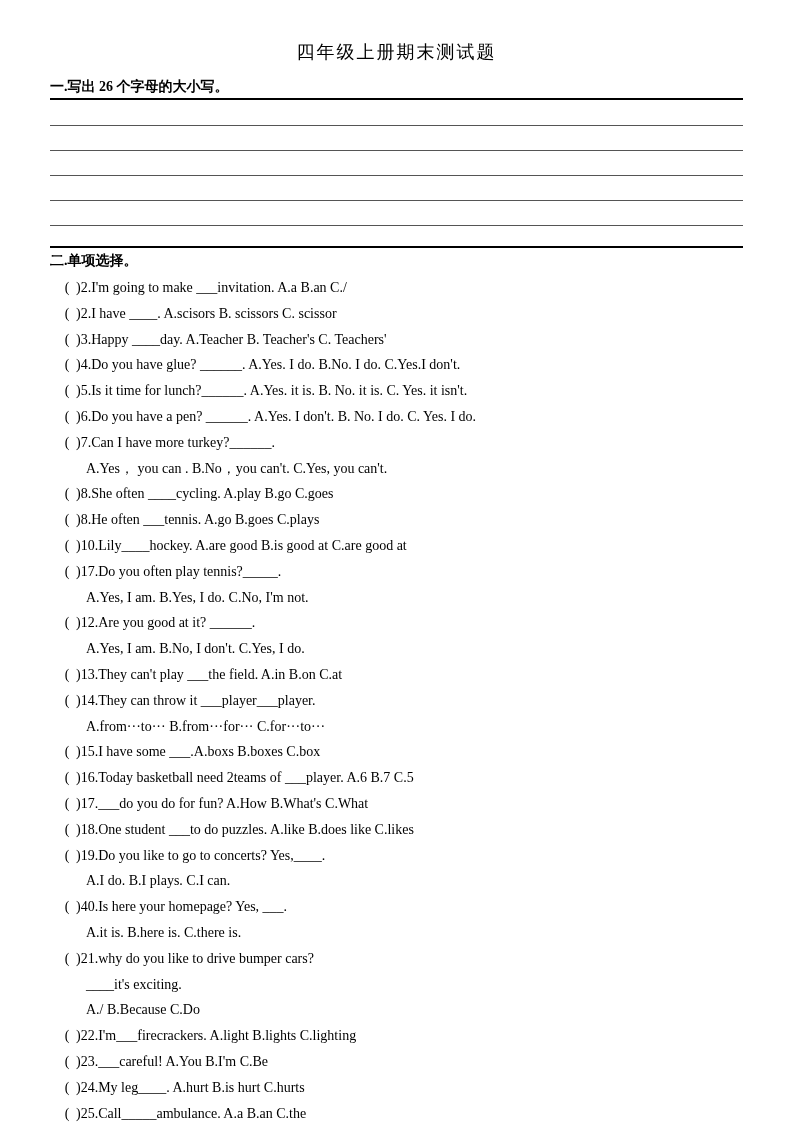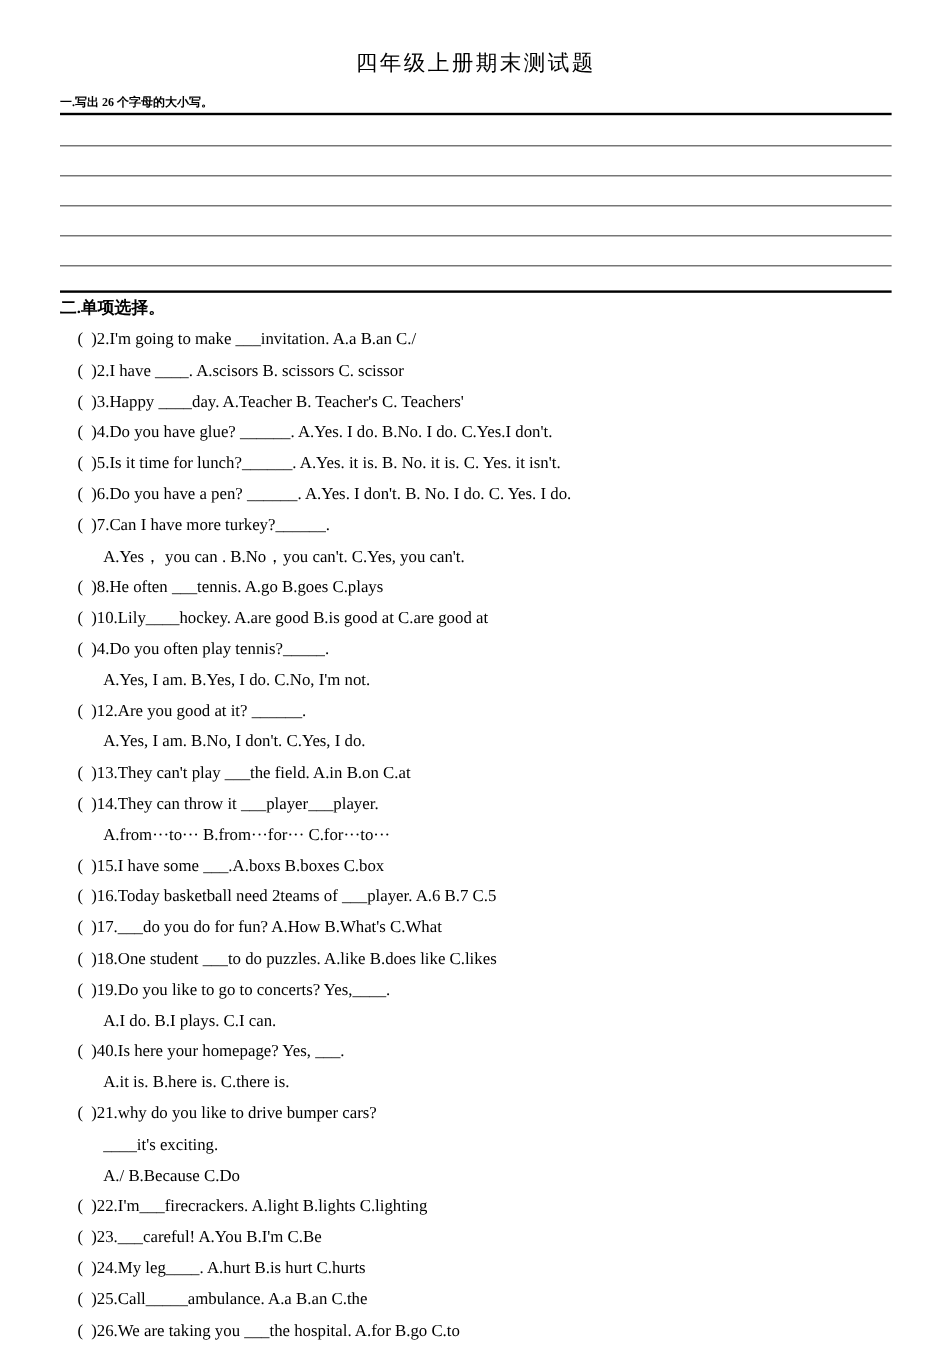--- a/index.html
+++ b/index.html
@@ -17,21 +17,21 @@
       padding: 40px 50px 40px 50px;
     }
     .page-title {
       text-align: center;
       font-size: 18px;
       font-weight: normal;
       margin-bottom: 14px;
       letter-spacing: 2px;
     }
     .section-header {
-      font-size: 10px;
+      font-size: 14px;
       font-weight: bold;
       margin-bottom: 4px;
       border-bottom: 2px solid #000;
       padding-bottom: 2px;
     }
     .lines-block {
       margin-bottom: 10px;
     }
     .write-line {
       border-bottom: 1px solid #555;
@@ -86,23 +86,24 @@
 
 <div id="questions-container">
 <div class="question"><span class="paren">(</span><span>)2.I'm going to make ___invitation.   A.a   B.an C./</span></div>
     <div class="question"><span class="paren">(</span><span>)2.I have ____.   A.scisors   B. scissors   C. scissor</span></div>
     <div class="question"><span class="paren">(</span><span>)3.Happy ____day.   A.Teacher    B. Teacher's   C. Teachers'</span></div>
     <div class="question"><span class="paren">(</span><span>)4.Do you have glue? ______.   A.Yes. I do.   B.No. I do.   C.Yes.I don't.</span></div>
     <div class="question"><span class="paren">(</span><span>)5.Is it time for lunch?______.   A.Yes. it is.   B. No. it is. C. Yes. it isn't.</span></div>
     <div class="question"><span class="paren">(</span><span>)6.Do you have a pen? ______.   A.Yes. I don't.   B. No. I do.   C. Yes. I do.</span></div>
     <div class="question"><span class="paren">(</span><span>)7.Can I have more turkey?______.</span></div>
     <div class="sub-line">A.Yes，  you can .   B.No，you can't.   C.Yes, you can't.</div>
+    <div class="question"><span class="paren">(</span><span>)8.She often ____cycling.   A.play   B.go   C.goes</span></div>
     <div class="question"><span class="paren">(</span><span>)8.He often ___tennis.   A.go   B.goes   C.plays</span></div>
     <div class="question"><span class="paren">(</span><span>)10.Lily____hockey.   A.are good   B.is good at   C.are good at</span></div>
-    <div class="question"><span class="paren">(</span><span>)4.Do you often play tennis?_____.</span></div>
+    <div class="question"><span class="paren">(</span><span>)17.Do you often play tennis?_____.</span></div>
     <div class="sub-line">A.Yes, I am.   B.Yes, I do.   C.No, I'm not.</div>
     <div class="question"><span class="paren">(</span><span>)12.Are you good at it? ______.</span></div>
     <div class="sub-line">A.Yes, I am.   B.No, I don't.   C.Yes, I do.</div>
     <div class="question"><span class="paren">(</span><span>)13.They can't play ___the field.   A.in   B.on   C.at</span></div>
     <div class="question"><span class="paren">(</span><span>)14.They can throw it ___player___player.</span></div>
     <div class="sub-line">A.from···to···   B.from···for···   C.for···to···</div>
     <div class="question"><span class="paren">(</span><span>)15.I have some ___.A.boxs   B.boxes   C.box</span></div>
     <div class="question"><span class="paren">(</span><span>)16.Today basketball need 2teams of ___player.   A.6   B.7   C.5</span></div>
     <div class="question"><span class="paren">(</span><span>)17.___do you do for fun?   A.How   B.What's   C.What</span></div>
     <div class="question"><span class="paren">(</span><span>)18.One student ___to do puzzles.   A.like   B.does like   C.likes</span></div>

